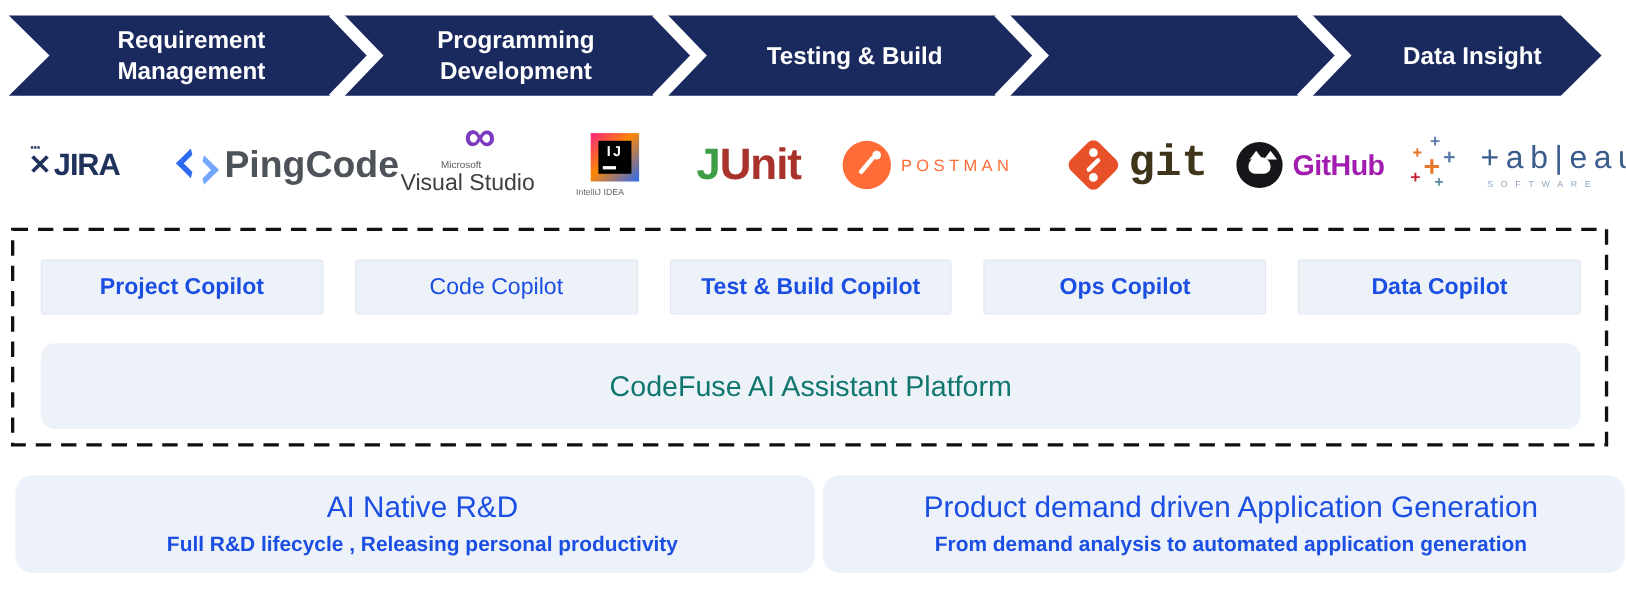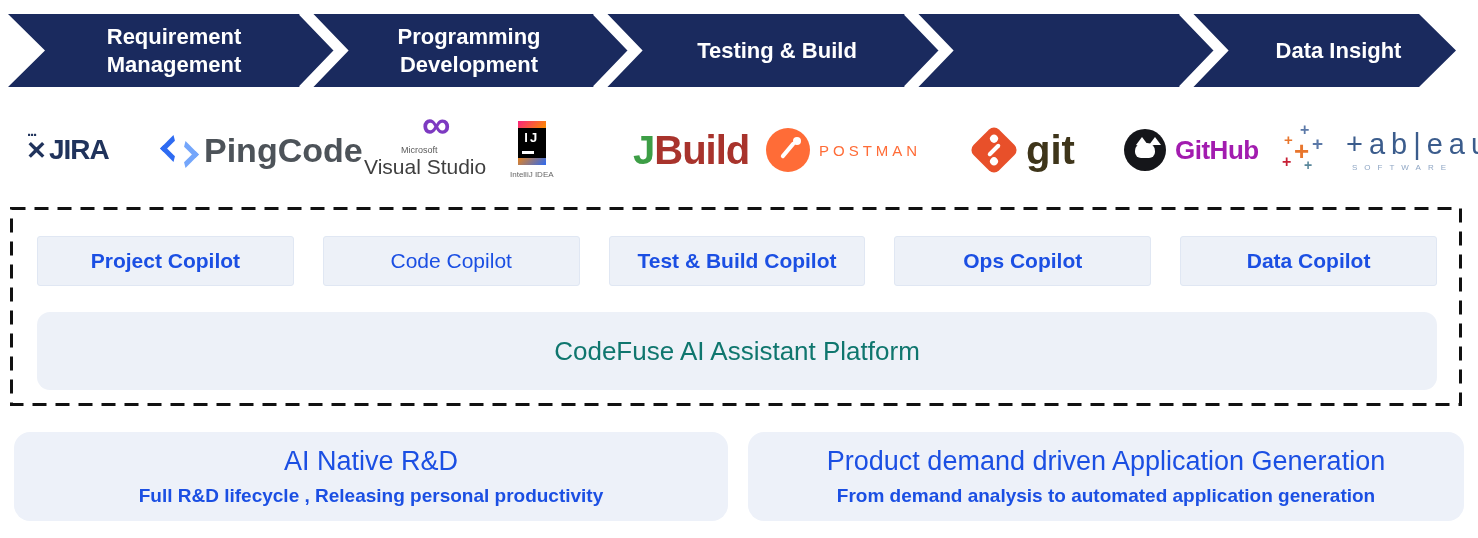--- a/index.html
+++ b/index.html
@@ -18,39 +18,39 @@
   .pc-ic i{position:absolute;width:11px;height:11px;border-style:solid;border-color:transparent;}
   .pc-ic .c1{left:2px;top:6px;border-left:5px solid #2e6bf2;border-bottom:5px solid #2e6bf2;transform:rotate(45deg);}
   .pc-ic .c2{left:14px;top:12px;border-right:5px solid #74a6fb;border-top:5px solid #74a6fb;transform:rotate(45deg);}
   .pc-text{font-size:34px;font-weight:600;color:#4d5359;}
   .vs{flex-direction:column;align-items:flex-start;justify-content:center;position:absolute;}
   .vs-inf{position:absolute;top:-4px;left:58px;font-size:40px;line-height:30px;color:#7d3ac1;font-weight:700;}
   .vs-top{font-size:9px;color:#5a5a5a;display:block;margin-left:1px;padding-left:36px;}
   .vs-main{font-size:21px;color:#3f3f3f;letter-spacing:0;}
   .vs-textwrap{position:relative;top:12px;}
   .idea{flex-direction:column;justify-content:center;}
-  .idea-sq{width:28px;height:44px;background:linear-gradient(135deg,#f9237e 0%,#fc8606 45%,#2b6af3 100%);
-    display:flex;align-items:center;justify-content:center;}
+  .idea-sq{width:44px;height:44px;background:linear-gradient(135deg,#f9237e 0%,#fc8606 45%,#2b6af3 100%);
+    display:flex;align-items:center;justify-content:center;margin-left:27px;}
   .idea-inner{position:relative;width:30px;height:30px;background:#000;color:#fff;font-size:13px;font-weight:700;
     display:flex;align-items:flex-start;justify-content:center;padding-top:2px;box-sizing:border-box;letter-spacing:2px;}
   .idea-inner::after{content:"";position:absolute;left:4px;bottom:4px;width:12px;height:3px;background:#fff;}
   .idea-cap{font-size:8px;color:#666;margin-top:5px;text-align:center;}
   .junit{font-weight:800;font-size:40px;letter-spacing:-1px;}
   .junit .j{color:#3d9e46;}
   .junit .unit{color:#a8332c;}
   .pm-ic{position:relative;width:44px;height:44px;border-radius:50%;background:#ff6c37;margin-right:9px;}
   .pm-ic::before{content:"";position:absolute;left:20px;top:12px;width:4px;height:20px;background:#fff;transform:rotate(40deg);border-radius:2px;}
   .pm-ic::after{content:"";position:absolute;right:9px;top:9px;width:8px;height:8px;border-radius:50%;background:#fff;}
   .pm-text{font-size:15px;letter-spacing:4px;color:#ff6c37;font-weight:500;}
   .git-ic{position:relative;width:36px;height:36px;background:#e8502a;border-radius:7px;transform:rotate(45deg);margin:0 14px 0 4px;}
   .git-ic i{position:absolute;background:#fff;border-radius:50%;}
   .git-ic .d1{width:8px;height:8px;left:6px;top:6px;}
   .git-ic .d2{width:8px;height:8px;left:22px;top:22px;}
   .git-ic .ln{width:4px;height:16px;left:16px;top:10px;border-radius:2px;}
-  .git-text{font-size:40px;font-weight:700;color:#3e351a;font-family:Liberation Sans, sans-serif;line-height:1;}
+  .git-text{font-size:40px;font-weight:700;color:#3e351a;font-family:Liberation Mono, monospace;line-height:1;}
   .gh-ic{position:relative;width:42px;height:42px;border-radius:50%;background:#15161a;margin-right:9px;overflow:hidden;}
   .gh-ic::before{content:"";position:absolute;left:11px;top:14px;width:20px;height:15px;background:#fff;border-radius:8px 8px 6px 6px;}
   .gh-ic::after{content:"";position:absolute;left:12px;top:8px;width:0;height:0;
     border-left:6px solid transparent;border-right:6px solid transparent;border-bottom:8px solid #fff;}
   .gh-ear2{position:absolute;left:25px;top:8px;width:0;height:0;border-left:6px solid transparent;border-right:6px solid transparent;border-bottom:8px solid #fff;}
   .gh-text{font-size:26px;font-weight:800;color:#a21caf;letter-spacing:-0.5px;}
   .tb-ic{position:relative;width:52px;height:56px;margin-right:12px;}
   .tb-ic span{position:absolute;font-weight:700;line-height:1;}
   .tb-word{display:flex;flex-direction:column;}
   .tb-main{font-size:29px;color:#3b5c8c;letter-spacing:6px;font-weight:400;}
@@ -58,21 +58,21 @@
   
   .dash-svg{position:absolute;left:0;top:0;}
   .copilot-row{position:absolute;left:37px;top:236px;width:1400px;height:50px;display:flex;gap:29px;}
   .copilot-btn{flex:1;background:#edf1f8;border:1px solid #e0e7f3;border-radius:3px;
     display:flex;align-items:center;justify-content:center;color:#1b4fe3;font-size:21px;font-weight:700;}
   .copilot-btn.medium{font-weight:500;}
   .platform-bar{position:absolute;left:37px;top:312px;width:1400px;height:78px;background:#edf1f8;border-radius:13px;
     display:flex;align-items:center;justify-content:center;color:#0f766e;font-size:26px;font-weight:500;}
   
   .benefit{position:absolute;top:432px;height:89px;background:#edf1f9;border-radius:16px;
-    display:flex;flex-direction:column;align-items:center;justify-content:center;gap:8px;}
+    display:flex;flex-direction:column;align-items:center;justify-content:center;gap:8px;padding-left:13px;}
   .benefit-left{left:14px;width:714px;}
   .benefit-right{left:748px;width:716px;}
   .benefit-title{color:#1b4fe3;font-size:27px;font-weight:500;}
   .benefit-sub{color:#1b4fe3;font-size:19px;font-weight:600;}
 </style>
 </head>
 <body>
 
 <div class="canvas">
 
@@ -113,21 +113,21 @@
 
   <div class="logo idea" style="left:510px;">
     <span class="idea-sq">
       <span class="idea-inner">IJ</span>
     </span>
     <span class="idea-cap">IntelliJ IDEA</span>
   </div>
 
   <div class="logo junit" style="left:633px;">
     <b class="j">J</b>
-      <b class="unit">Build</b>
+      <b class="unit">Unit</b>
   </div>
 
   <div class="logo" style="left:766px;text-align:right;">
     <span class="pm-ic"></span>
     <span class="pm-text">POSTMAN</span>
   </div>
 
   <div class="logo" style="left:972px;">
     <span class="git-ic">
         <i class="d1"></i>

